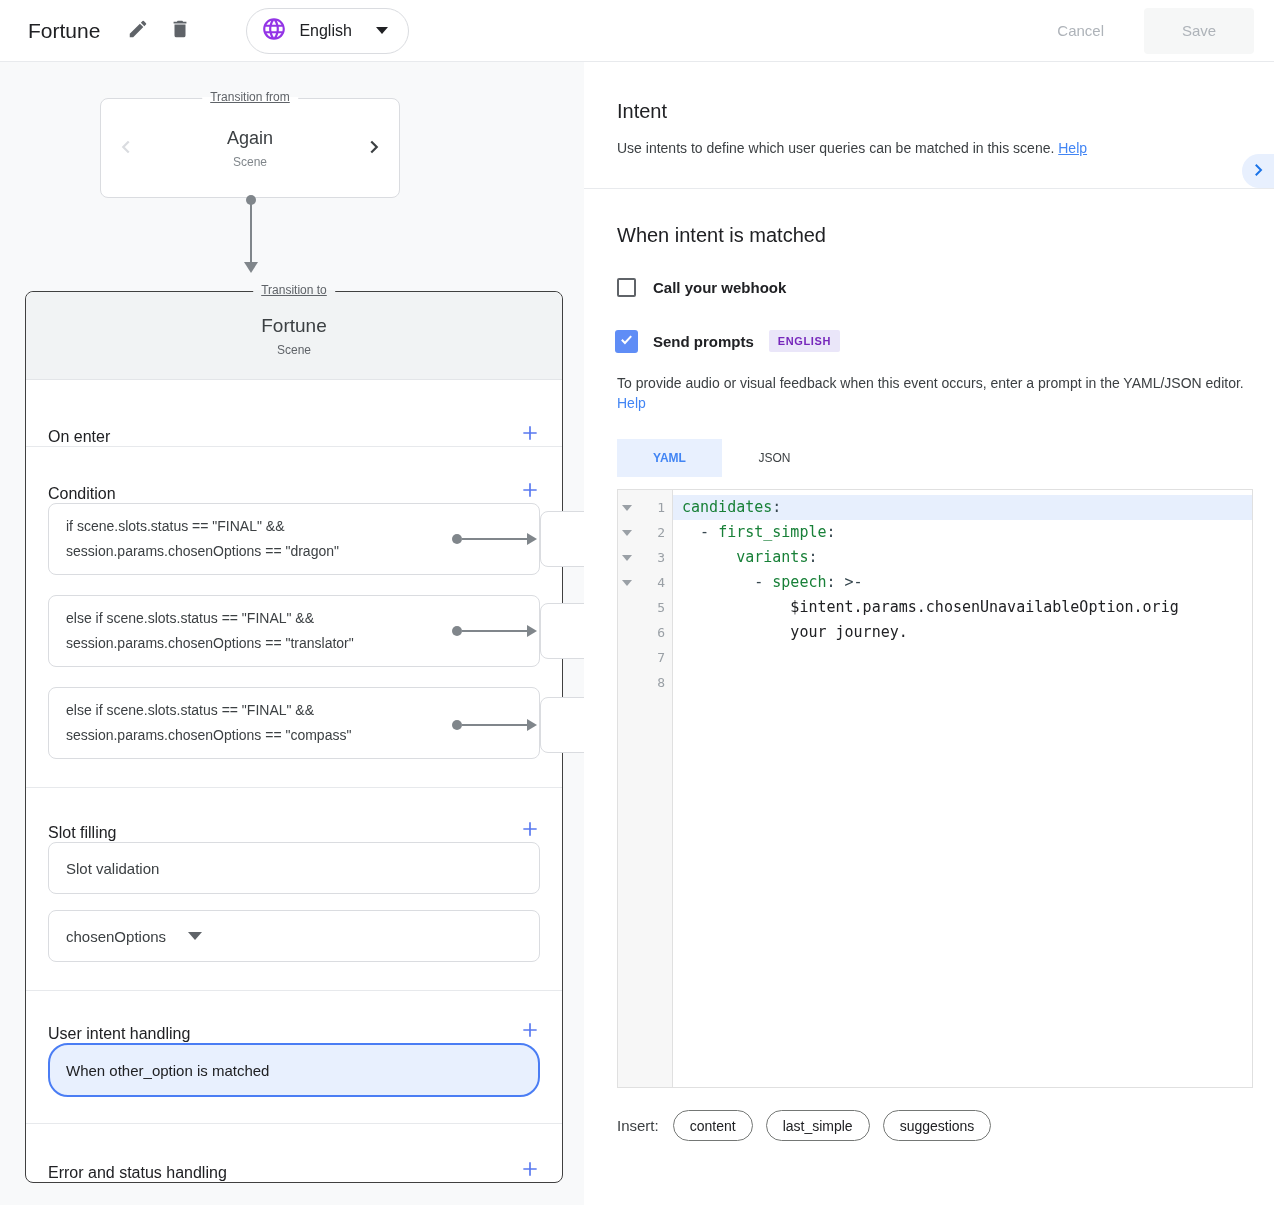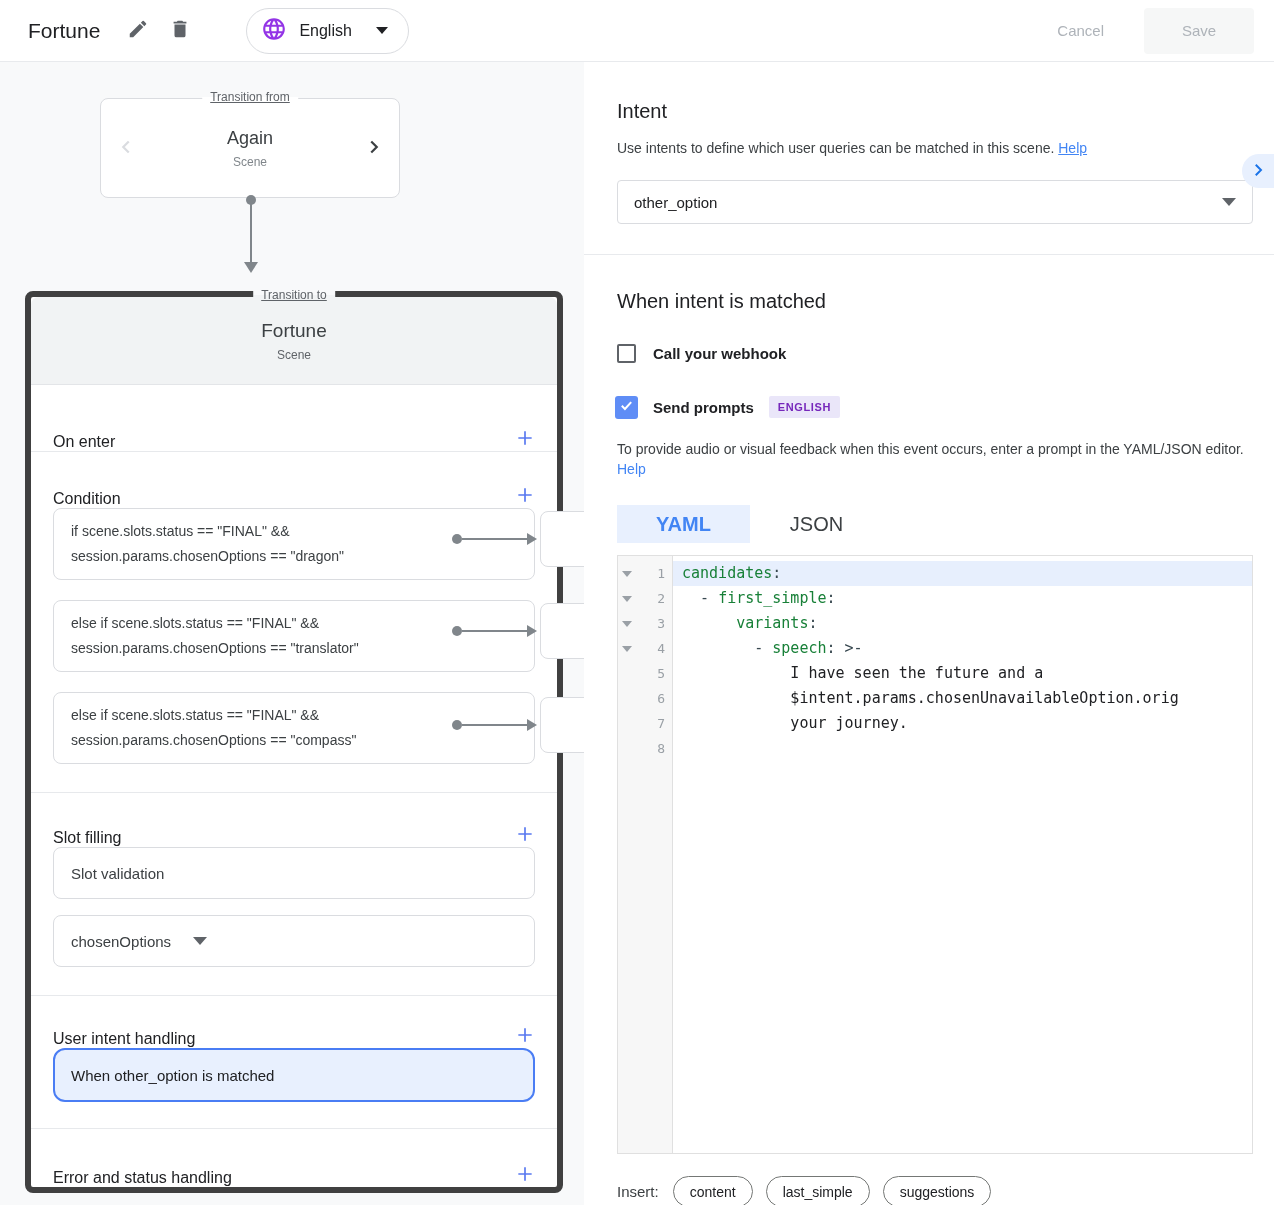--- a/index.html
+++ b/index.html
@@ -37,42 +37,42 @@
   .from-center { flex:1; display:flex; flex-direction:column; align-items:center; }
   .scene-name { font-size:18px; color:#3c4043; }
   .scene-type { font-size:12px; color:#80868b; margin-top:6px; }
 
   
   .arrow-dot { position:absolute; width:10px; height:10px; border-radius:50%; background:#80868b; }
   .arrow-line-v { position:absolute; width:2px; background:#80868b; }
   .arrow-head-down { position:absolute; width:0; height:0; border-left:7px solid transparent; border-right:7px solid transparent; border-top:11px solid #80868b; }
 
   
-  .to-card { position:absolute; left:25px; top:229px; width:538px; background:#fff; border:6px solid #404040; border-radius:8px; }
+  .to-card { position:absolute; left:25px; top:229px; width:538px; background:#fff; border:1px solid #404040; border-radius:8px; }
   .to-header { height:88px; background:#f1f3f4; border-bottom:1px solid #e3e5e8; border-radius:8px 8px 0 0; display:flex; flex-direction:column; align-items:center; justify-content:center; }
   .to-header .scene-name { font-size:19px; }
   .to-header .scene-type { color:#5f6368; }
   .section { padding:0 22px; }
   .section + .section { border-top:1px solid #e7e9ec; }
   .section-head { display:flex; justify-content:space-between; align-items:flex-end; }
   .section-head.h66 { height:66px; }
   .section-head.h56 { height:56px; }
   .section-head.h54 { height:54px; }
   .section-head.h52 { height:52px; }
   .section-head.h58 { height:58px; }
   .section-label { font-size:16px; color:#202124; }
   .plus-btn { background:none; border:none; cursor:pointer; display:flex; padding:0; }
 
   .cond-box { border:1px solid #dadce0; border-radius:8px; background:#fff; padding:10px 17px; font-size:14px; line-height:25px; color:#3c4043; margin-bottom:20px; cursor:pointer; }
   .cond-box:last-of-type { margin-bottom:28px; }
   .slot-box { border:1px solid #dadce0; border-radius:8px; background:#fff; height:52px; display:flex; align-items:center; padding:0 17px; font-size:15px; color:#3c4043; cursor:pointer; }
   .slot-box.gap { margin-bottom:16px; }
   .slot-section-pad { padding-bottom:28px; }
   .slot-caret { width:0; height:0; border-left:7px solid transparent; border-right:7px solid transparent; border-top:8px solid #5f6368; margin-left:22px; }
-  .handler-box { background:#e8f0fe; border:2px solid #4a7df4; border-radius:12px; height:54px; display:flex; align-items:center; padding:0 16px; font-size:15px; color:#202124; cursor:pointer; margin-bottom:26px; }
+  .handler-box { background:#e8f0fe; border:2px solid #4a7df4; border-radius:20px; height:54px; display:flex; align-items:center; padding:0 16px; font-size:15px; color:#202124; cursor:pointer; margin-bottom:26px; }
 
   
   .cond-arrow-line { position:absolute; height:2px; background:#80868b; left:462px; width:65px; }
   .cond-arrow-dot { left:452px; }
   .cond-arrow-head { position:absolute; width:0; height:0; border-top:6px solid transparent; border-bottom:6px solid transparent; border-left:10px solid #80868b; left:527px; }
   .target-stub { position:absolute; left:540px; width:60px; height:56px; background:#fff; border:1px solid #dadce0; border-radius:8px; }
 
   
   .panel-title { font-size:20px; color:#202124; padding-top:38px; }
   .expand-btn { position:absolute; right:0; top:92px; width:32px; height:34px; background:#e8f0fe; border:none; border-radius:17px 0 0 17px; cursor:pointer; display:flex; align-items:center; justify-content:center; }
@@ -83,21 +83,21 @@
   .panel-divider { border:none; border-top:1px solid #e8eaed; margin:30px -21px 0 -33px; }
   .matched-title { font-size:20px; color:#202124; margin-top:35px; }
   .cb-row { display:flex; align-items:center; margin-top:31px; }
   .cb-row.second { margin-top:33px; }
   .checkbox { width:19px; height:19px; border:2px solid #5f6368; border-radius:2px; background:#fff; cursor:pointer; flex:0 0 auto; }
   .checkbox.checked { width:23px; height:23px; border:none; border-radius:3px; background:#5f8df6; display:flex; align-items:center; justify-content:center; margin:-2px; }
   .cb-label { font-size:15px; font-weight:bold; color:#202124; margin-left:17px; cursor:pointer; }
   .lang-badge { margin-left:15px; background:#eae6f9; color:#7627bb; font-size:11px; font-weight:bold; letter-spacing:0.6px; padding:5px 9px; border-radius:2px; }
   .prompt-desc { font-size:14px; color:#3c4043; margin-top:21px; line-height:20px; max-width:640px; }
   .tabs { display:flex; margin-top:26px; }
-  .tab { width:133px; height:38px; display:flex; align-items:center; justify-content:center; font-size:20px; cursor:pointer; border:none; background:none; font-family:inherit; }
+  .tab { width:105px; height:38px; display:flex; align-items:center; justify-content:center; font-size:12px; cursor:pointer; border:none; background:none; font-family:inherit; }
   .tab.active { background:#e8f0fe; color:#4285f4; font-weight:bold; }
   .tab.inactive { color:#3c4043; }
 
   
   .editor { margin-top:12px; height:599px; border:1px solid #e0e0e0; display:flex; font-family:"DejaVu Sans Mono", monospace; font-size:15px; background:#fff; }
   .gutter { width:55px; flex:0 0 55px; background:#f7f7f7; border-right:1px solid #e0e0e0; padding-top:5px; }
   .gutter-row { height:25px; display:flex; align-items:center; }
   .fold { width:17px; display:flex; justify-content:center; }
   .fold-tri { width:0; height:0; border-left:5px solid transparent; border-right:5px solid transparent; border-top:6px solid #9aa0a6; }
   .lnum { flex:1; text-align:right; padding-right:7px; color:#9aa0a6; font-size:13px; }
@@ -273,24 +273,20 @@
             <path d="M9 5l7 7-7 7"></path>
           </svg></span>
     </button>
 
     <div class="panel-title">Intent</div>
     <div class="desc">
       <span>Use intents to define which user queries can be matched in this scene.</span>
       <span class="link">Help</span>
     </div>
 
-    <div class="select-box">
-      <span>other_option</span>
-      <span class="slot-caret" style="margin-left:0;"></span>
-    </div>
 
     <hr class="panel-divider">
 
     <div class="matched-title">When intent is matched</div>
 
     <div class="cb-row">
       <span class="checkbox"></span>
       <span class="cb-label">Call your webhook</span>
     </div>
 
@@ -355,21 +351,20 @@
         <div class="gutter-row">
             <span class="fold"></span>
             <span class="lnum">8</span>
           </div>
       </div>
       <div class="code-area">
         <div class="code-line hl"><span class="p"></span><span class="k">candidates</span><span class="p">:</span><span class="t"></span></div>
         <div class="code-line"><span class="p">  - </span><span class="k">first_simple</span><span class="p">:</span><span class="t"></span></div>
         <div class="code-line"><span class="p">      </span><span class="k">variants</span><span class="p">:</span><span class="t"></span></div>
         <div class="code-line"><span class="p">        - </span><span class="k">speech</span><span class="p">: &gt;-</span><span class="t"></span></div>
-        <div class="code-line"><span class="p"></span><span class="k"></span><span class="p"></span><span class="t">            I have seen the future and a</span></div>
         <div class="code-line"><span class="p"></span><span class="k"></span><span class="p"></span><span class="t">            $intent.params.chosenUnavailableOption.orig</span></div>
         <div class="code-line"><span class="p"></span><span class="k"></span><span class="p"></span><span class="t">            your journey.</span></div>
         <div class="code-line"><span class="p"></span><span class="k"></span><span class="p"></span><span class="t"></span></div>
       </div>
     </div>
 
     <div class="insert-row">
       <span class="insert-label">Insert:</span>
       <button class="chip">content</button>
       <button class="chip">last_simple</button>

